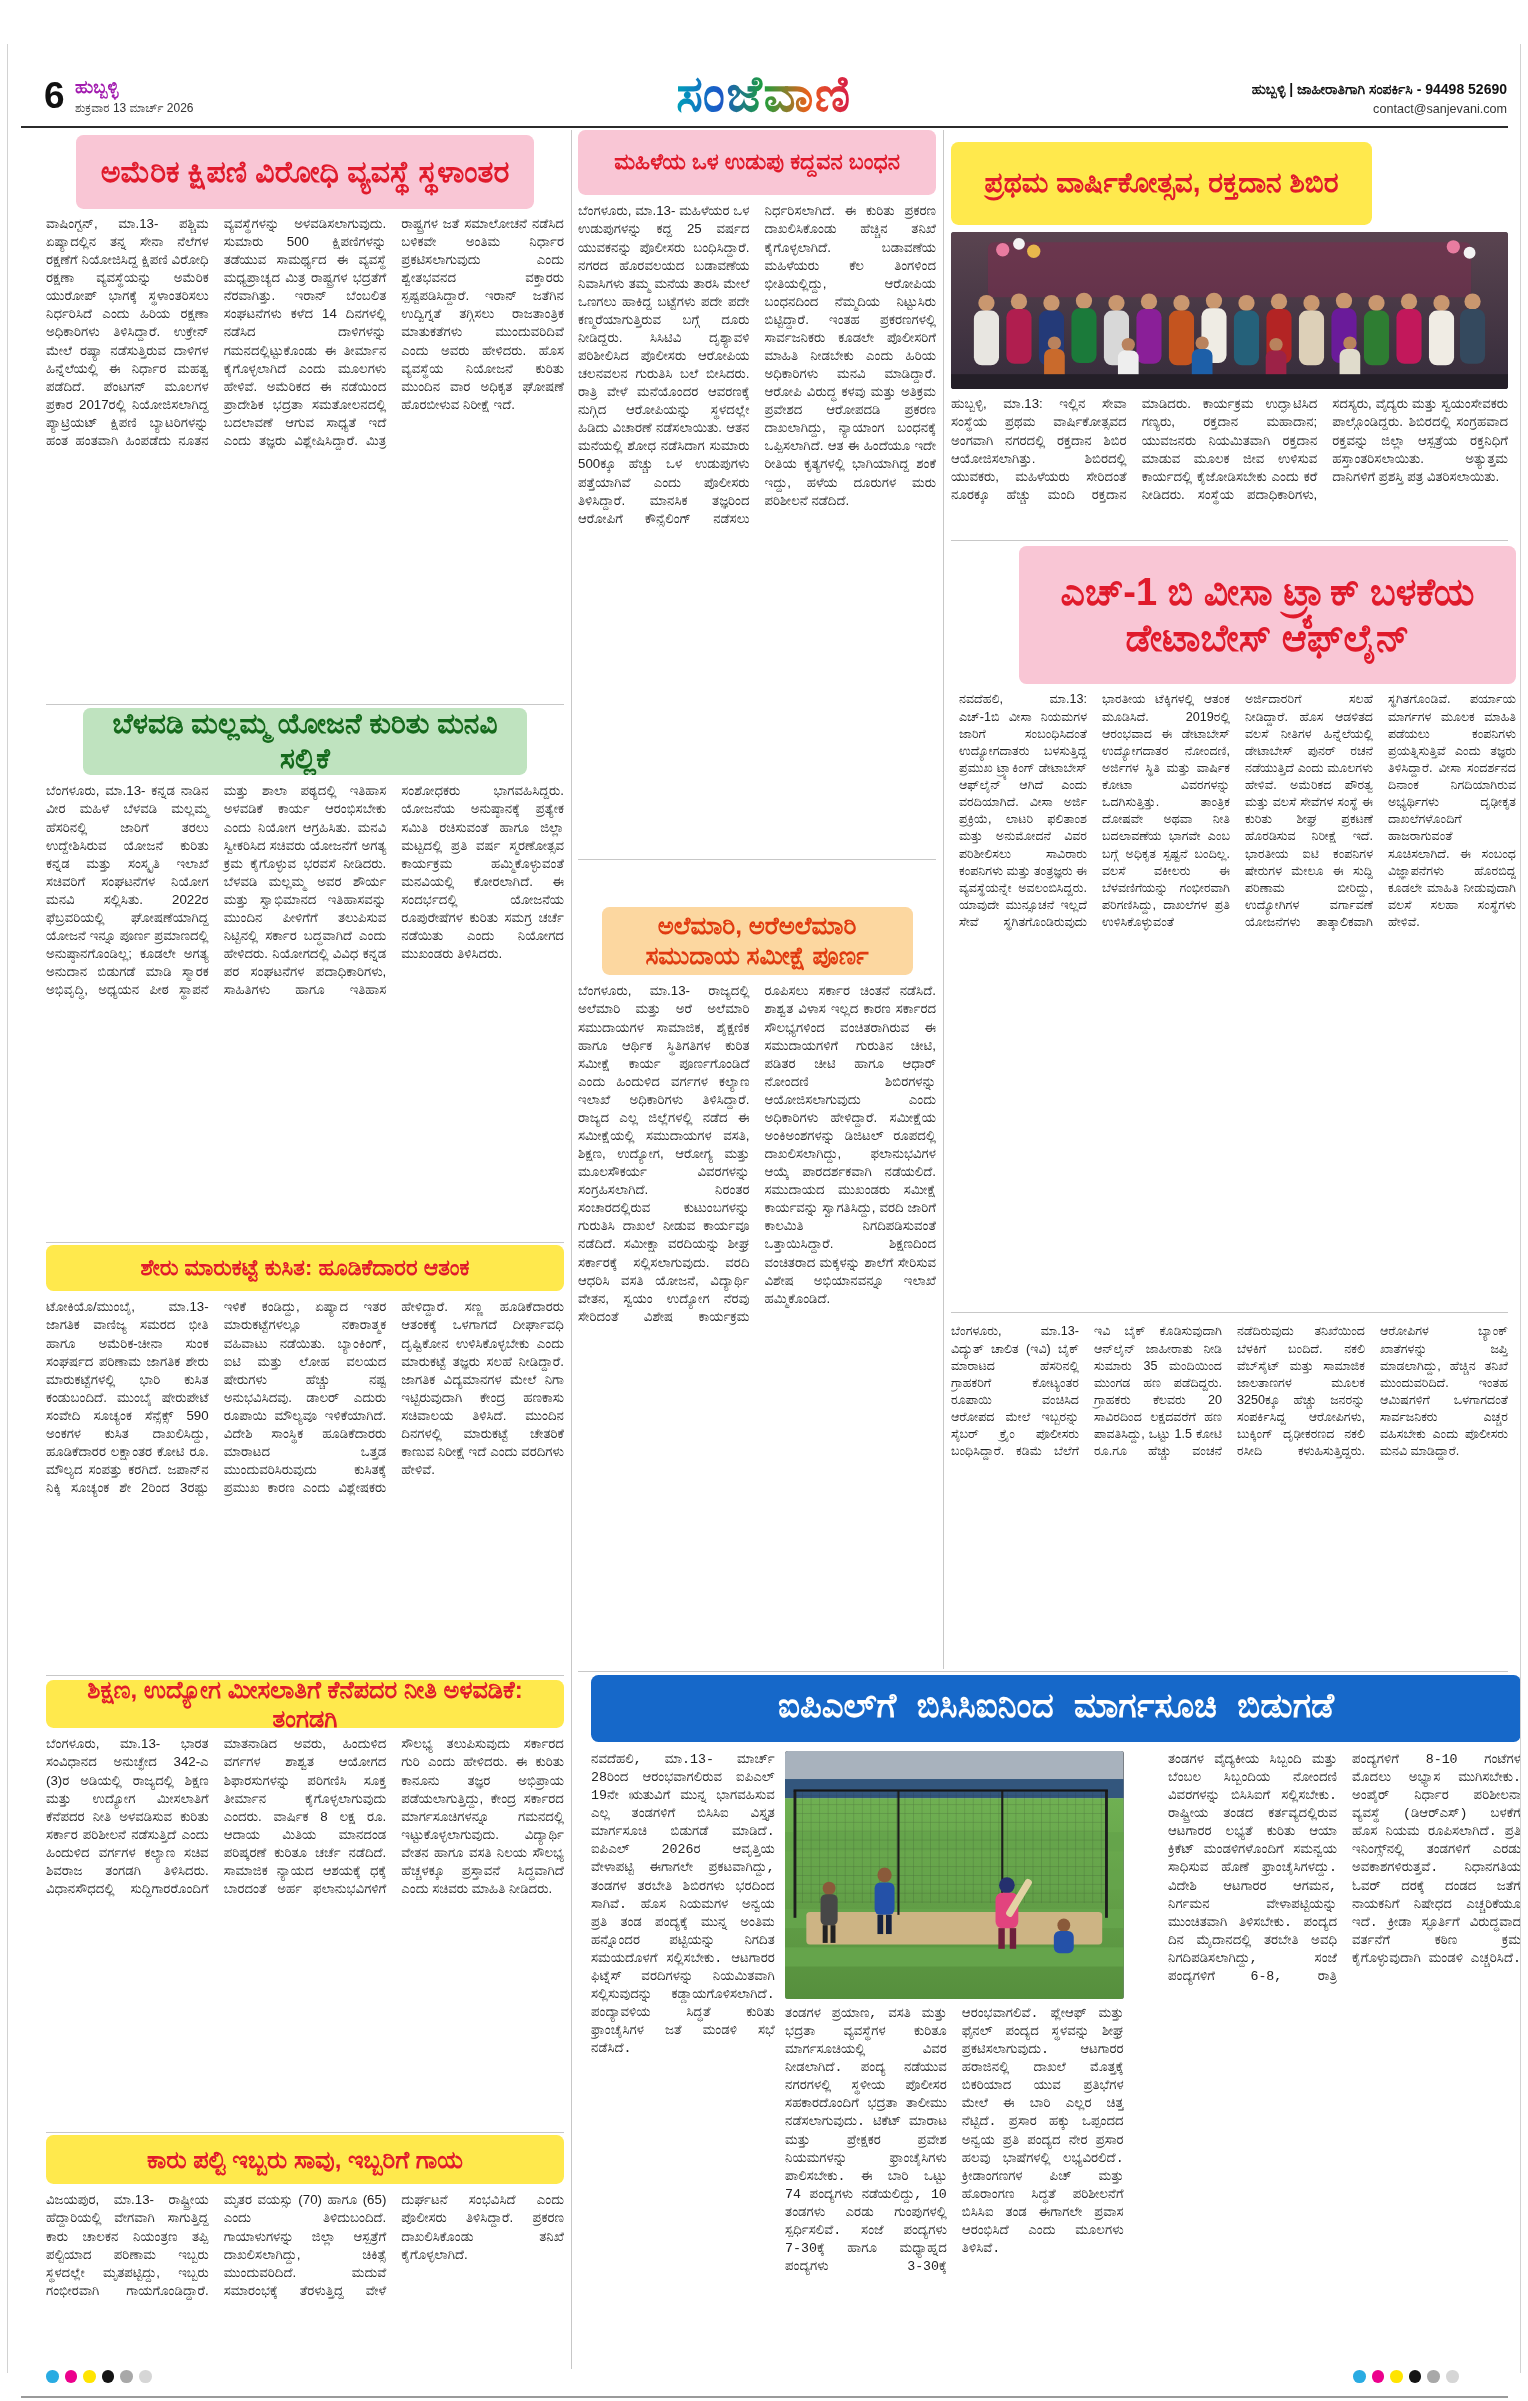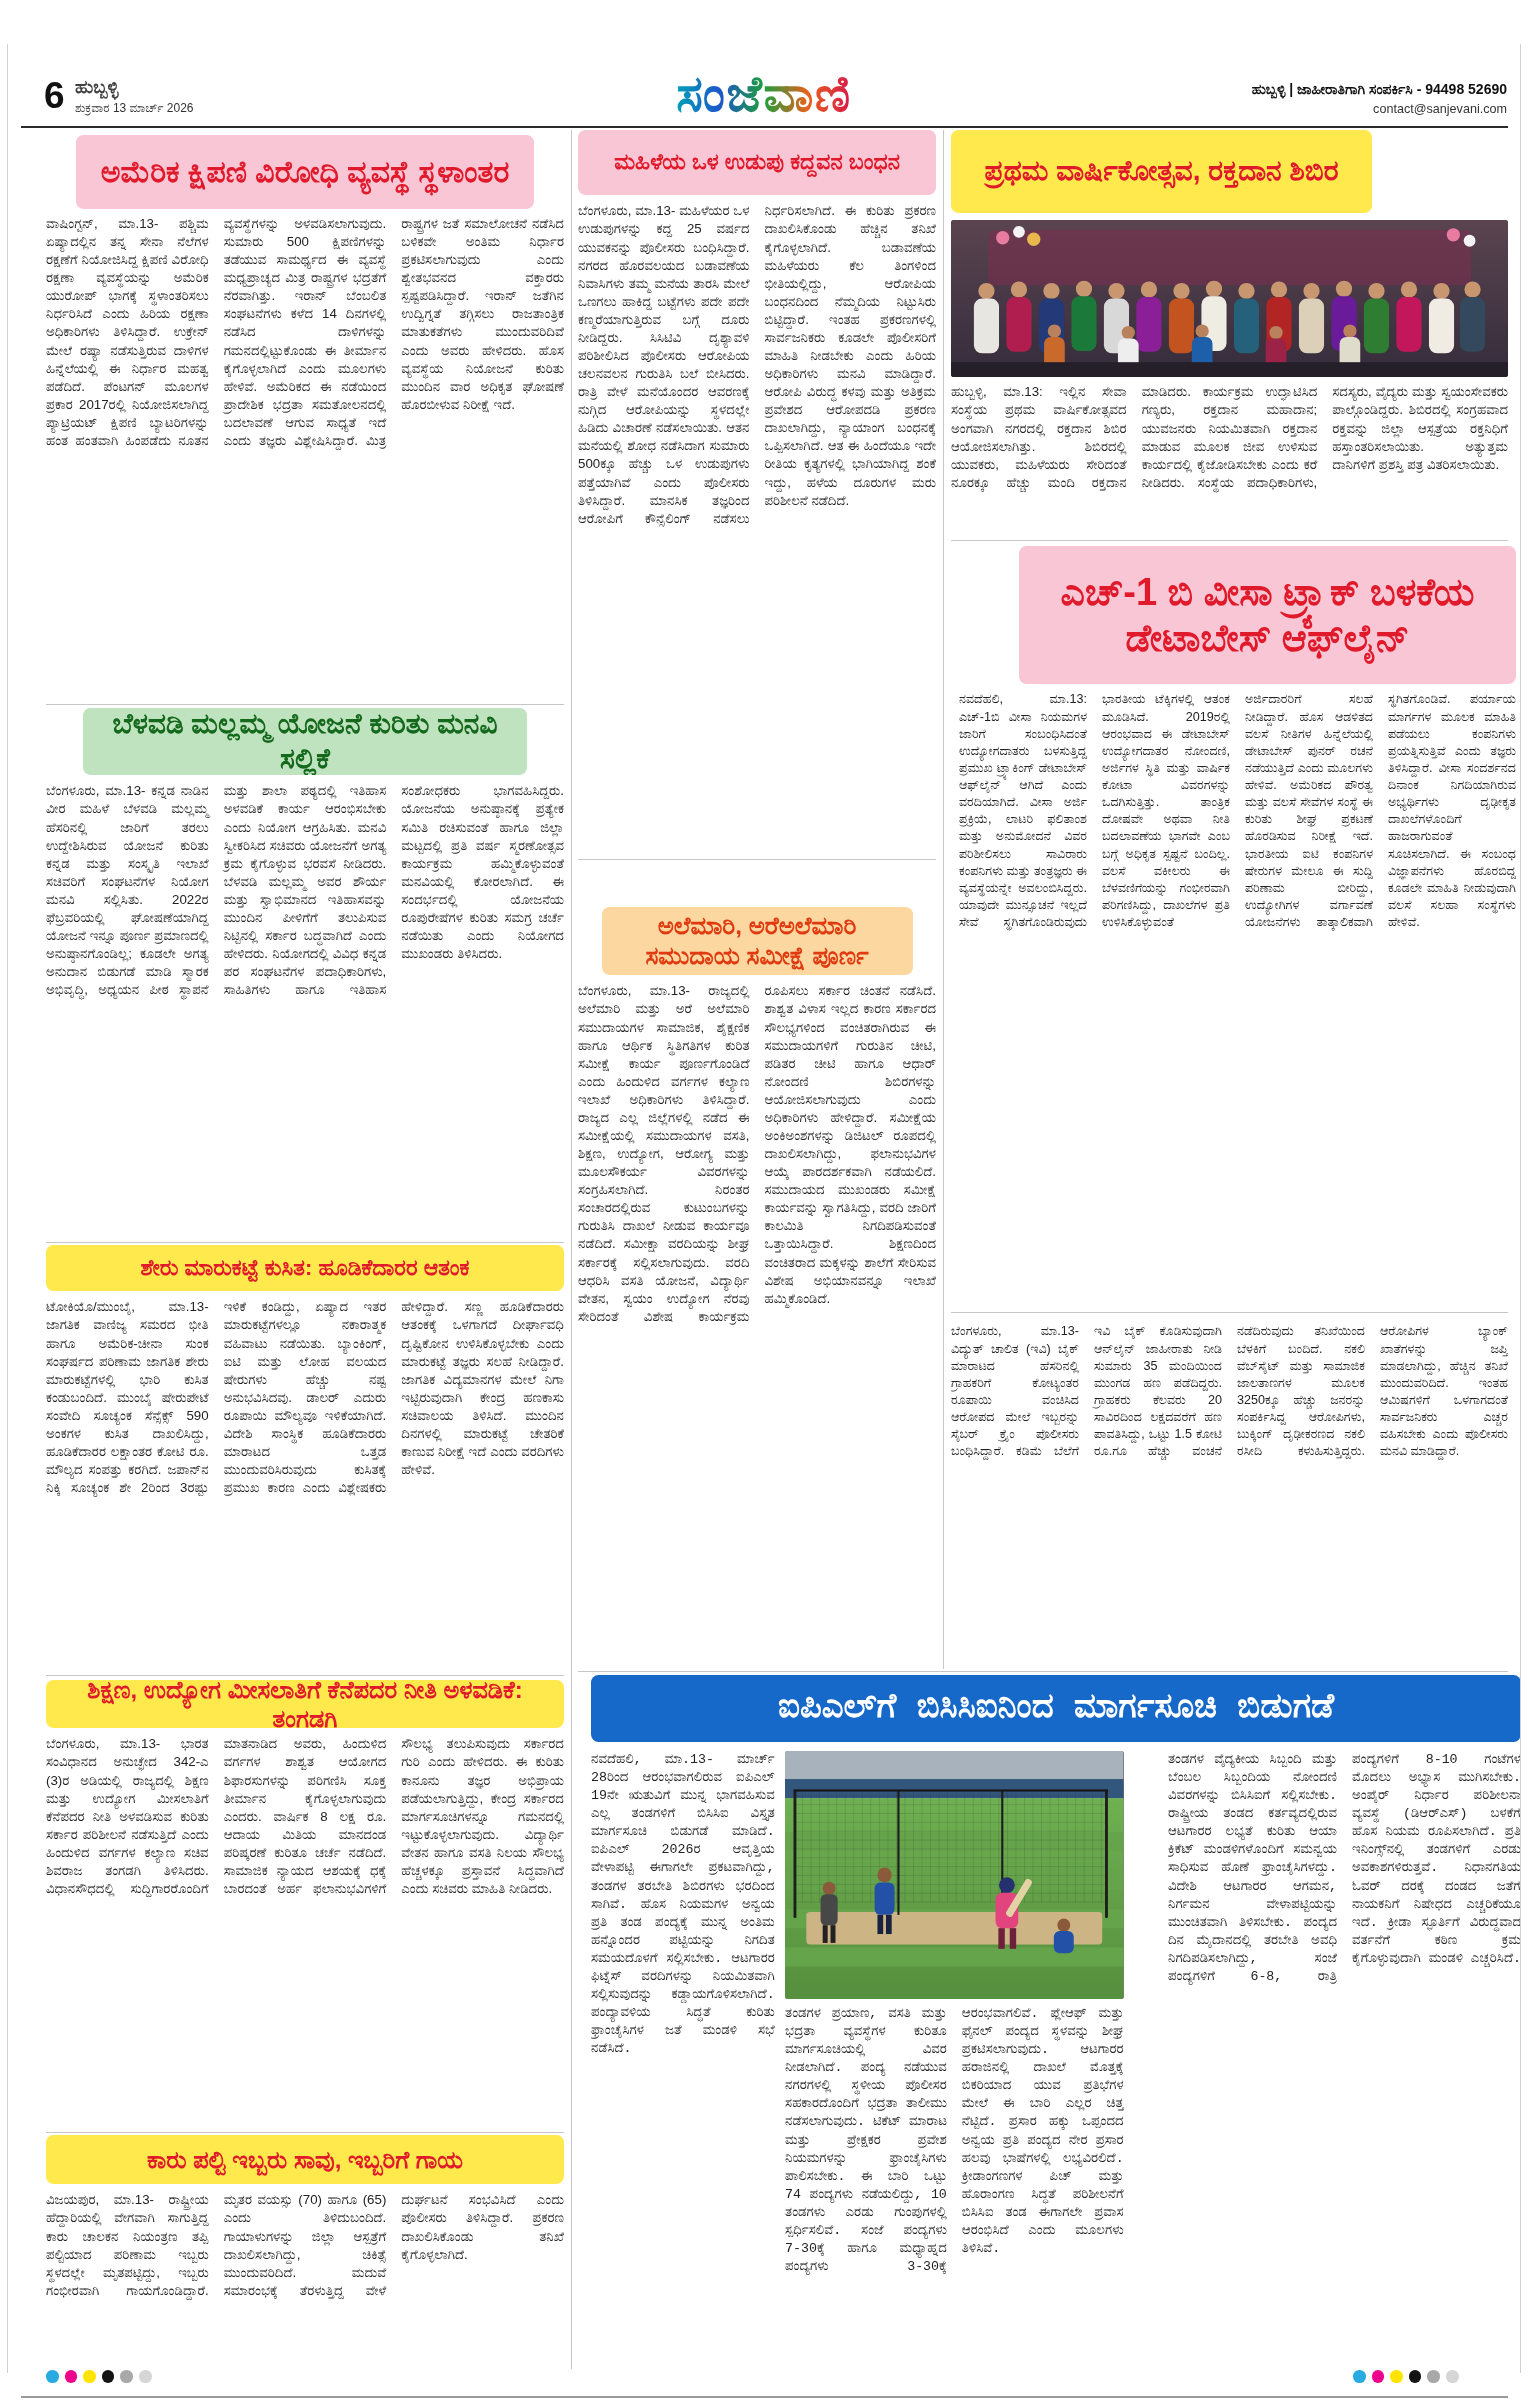--- a/index.html
+++ b/index.html
@@ -9,21 +9,21 @@
     background:#ffffff; overflow:hidden;
     font-family:"Liberation Sans","DejaVu Sans",sans-serif; color:#1c1c1c;
   }
   .trim { position:absolute; background:#d2d2d2; }
   .rule-h { position:absolute; height:0.7px; background:#c7c7c7; }
   .rule-v { position:absolute; width:0.7px; background:#c7c7c7; }
 
   
   .hdr-left { position:absolute; left:44px; top:77px; display:flex; align-items:flex-start; gap:10.4px; }
   .page-num { font-size:37px; font-weight:bold; line-height:1; color:#111; }
-  .ed-city { font-size:18px; font-weight:bold; color:#404040; }
+  .ed-city { font-size:18px; font-weight:bold; color:#a21caf; }
   .ed-date { font-size:12px; color:#333; margin-top:3px; }
   .masthead { position:absolute; left:50%; top:65px; transform:translateX(-50%);
     font-size:50px; font-weight:bold; letter-spacing:1.5px; white-space:nowrap;
     background:linear-gradient(90deg,#009fb8,#1c57c9,#1f9e3c,#e8611c,#d6194a);
     -webkit-background-clip:text; background-clip:text; color:transparent; }
   .hdr-right { position:absolute; right:21px; top:81px; text-align:right; }
   .contact-line { font-size:14px; font-weight:bold; color:#111; }
   .contact-mail { font-size:12.6px; color:#333; margin-top:4.4px; }
   .hdr-rule { position:absolute; left:21px; width:1487px; top:126px; height:2.2px; background:#2b2b2b; }
 
@@ -116,21 +116,21 @@
   <div class="art" style="left:578px;top:130px;width:358px;">
     <div class="hl hl-pink" style="width:358px;height:65px;font-size:22px;">ಮಹಿಳೆಯ ಒಳ ಉಡುಪು ಕದ್ದವನ ಬಂಧನ</div>
     <div class="bt c2" style="height:648px;margin-top:7.4px;">ಬೆಂಗಳೂರು, ಮಾ.13- ಮಹಿಳೆಯರ ಒಳ ಉಡುಪುಗಳನ್ನು ಕದ್ದ 25 ವರ್ಷದ ಯುವಕನನ್ನು ಪೊಲೀಸರು ಬಂಧಿಸಿದ್ದಾರೆ. ನಗರದ ಹೊರವಲಯದ ಬಡಾವಣೆಯ ನಿವಾಸಿಗಳು ತಮ್ಮ ಮನೆಯ ತಾರಸಿ ಮೇಲೆ ಒಣಗಲು ಹಾಕಿದ್ದ ಬಟ್ಟೆಗಳು ಪದೇ ಪದೇ ಕಣ್ಮರೆಯಾಗುತ್ತಿರುವ ಬಗ್ಗೆ ದೂರು ನೀಡಿದ್ದರು. ಸಿಸಿಟಿವಿ ದೃಶ್ಯಾವಳಿ ಪರಿಶೀಲಿಸಿದ ಪೊಲೀಸರು ಆರೋಪಿಯ ಚಲನವಲನ ಗುರುತಿಸಿ ಬಲೆ ಬೀಸಿದರು. ರಾತ್ರಿ ವೇಳೆ ಮನೆಯೊಂದರ ಆವರಣಕ್ಕೆ ನುಗ್ಗಿದ ಆರೋಪಿಯನ್ನು ಸ್ಥಳದಲ್ಲೇ ಹಿಡಿದು ವಿಚಾರಣೆ ನಡೆಸಲಾಯಿತು. ಆತನ ಮನೆಯಲ್ಲಿ ಶೋಧ ನಡೆಸಿದಾಗ ಸುಮಾರು 500ಕ್ಕೂ ಹೆಚ್ಚು ಒಳ ಉಡುಪುಗಳು ಪತ್ತೆಯಾಗಿವೆ ಎಂದು ಪೊಲೀಸರು ತಿಳಿಸಿದ್ದಾರೆ. ಮಾನಸಿಕ ತಜ್ಞರಿಂದ ಆರೋಪಿಗೆ ಕೌನ್ಸೆಲಿಂಗ್ ನಡೆಸಲು ನಿರ್ಧರಿಸಲಾಗಿದೆ. ಈ ಕುರಿತು ಪ್ರಕರಣ ದಾಖಲಿಸಿಕೊಂಡು ಹೆಚ್ಚಿನ ತನಿಖೆ ಕೈಗೊಳ್ಳಲಾಗಿದೆ. ಬಡಾವಣೆಯ ಮಹಿಳೆಯರು ಕೆಲ ತಿಂಗಳಿಂದ ಭೀತಿಯಲ್ಲಿದ್ದು, ಆರೋಪಿಯ ಬಂಧನದಿಂದ ನೆಮ್ಮದಿಯ ನಿಟ್ಟುಸಿರು ಬಿಟ್ಟಿದ್ದಾರೆ. ಇಂತಹ ಪ್ರಕರಣಗಳಲ್ಲಿ ಸಾರ್ವಜನಿಕರು ಕೂಡಲೇ ಪೊಲೀಸರಿಗೆ ಮಾಹಿತಿ ನೀಡಬೇಕು ಎಂದು ಹಿರಿಯ ಅಧಿಕಾರಿಗಳು ಮನವಿ ಮಾಡಿದ್ದಾರೆ. ಆರೋಪಿ ವಿರುದ್ಧ ಕಳವು ಮತ್ತು ಅತಿಕ್ರಮ ಪ್ರವೇಶದ ಆರೋಪದಡಿ ಪ್ರಕರಣ ದಾಖಲಾಗಿದ್ದು, ನ್ಯಾಯಾಂಗ ಬಂಧನಕ್ಕೆ ಒಪ್ಪಿಸಲಾಗಿದೆ. ಆತ ಈ ಹಿಂದೆಯೂ ಇದೇ ರೀತಿಯ ಕೃತ್ಯಗಳಲ್ಲಿ ಭಾಗಿಯಾಗಿದ್ದ ಶಂಕೆ ಇದ್ದು, ಹಳೆಯ ದೂರುಗಳ ಮರು ಪರಿಶೀಲನೆ ನಡೆದಿದೆ.</div>
   </div>
 
   <div class="art" style="left:578px;top:907px;width:358px;">
     <div class="hl hl-orange" style="width:311px;height:68px;margin:0 auto;font-size:24.4px;">ಅಲೆಮಾರಿ, ಅರೆಅಲೆಮಾರಿ ಸಮುದಾಯ ಸಮೀಕ್ಷೆ ಪೂರ್ಣ</div>
     <div class="bt c2" style="height:719px;margin-top:7.4px;">ಬೆಂಗಳೂರು, ಮಾ.13- ರಾಜ್ಯದಲ್ಲಿ ಅಲೆಮಾರಿ ಮತ್ತು ಅರೆ ಅಲೆಮಾರಿ ಸಮುದಾಯಗಳ ಸಾಮಾಜಿಕ, ಶೈಕ್ಷಣಿಕ ಹಾಗೂ ಆರ್ಥಿಕ ಸ್ಥಿತಿಗತಿಗಳ ಕುರಿತ ಸಮೀಕ್ಷೆ ಕಾರ್ಯ ಪೂರ್ಣಗೊಂಡಿದೆ ಎಂದು ಹಿಂದುಳಿದ ವರ್ಗಗಳ ಕಲ್ಯಾಣ ಇಲಾಖೆ ಅಧಿಕಾರಿಗಳು ತಿಳಿಸಿದ್ದಾರೆ. ರಾಜ್ಯದ ಎಲ್ಲ ಜಿಲ್ಲೆಗಳಲ್ಲಿ ನಡೆದ ಈ ಸಮೀಕ್ಷೆಯಲ್ಲಿ ಸಮುದಾಯಗಳ ವಸತಿ, ಶಿಕ್ಷಣ, ಉದ್ಯೋಗ, ಆರೋಗ್ಯ ಮತ್ತು ಮೂಲಸೌಕರ್ಯ ವಿವರಗಳನ್ನು ಸಂಗ್ರಹಿಸಲಾಗಿದೆ. ನಿರಂತರ ಸಂಚಾರದಲ್ಲಿರುವ ಕುಟುಂಬಗಳನ್ನು ಗುರುತಿಸಿ ದಾಖಲೆ ನೀಡುವ ಕಾರ್ಯವೂ ನಡೆದಿದೆ. ಸಮೀಕ್ಷಾ ವರದಿಯನ್ನು ಶೀಘ್ರ ಸರ್ಕಾರಕ್ಕೆ ಸಲ್ಲಿಸಲಾಗುವುದು. ವರದಿ ಆಧರಿಸಿ ವಸತಿ ಯೋಜನೆ, ವಿದ್ಯಾರ್ಥಿ ವೇತನ, ಸ್ವಯಂ ಉದ್ಯೋಗ ನೆರವು ಸೇರಿದಂತೆ ವಿಶೇಷ ಕಾರ್ಯಕ್ರಮ ರೂಪಿಸಲು ಸರ್ಕಾರ ಚಿಂತನೆ ನಡೆಸಿದೆ. ಶಾಶ್ವತ ವಿಳಾಸ ಇಲ್ಲದ ಕಾರಣ ಸರ್ಕಾರದ ಸೌಲಭ್ಯಗಳಿಂದ ವಂಚಿತರಾಗಿರುವ ಈ ಸಮುದಾಯಗಳಿಗೆ ಗುರುತಿನ ಚೀಟಿ, ಪಡಿತರ ಚೀಟಿ ಹಾಗೂ ಆಧಾರ್ ನೋಂದಣಿ ಶಿಬಿರಗಳನ್ನು ಆಯೋಜಿಸಲಾಗುವುದು ಎಂದು ಅಧಿಕಾರಿಗಳು ಹೇಳಿದ್ದಾರೆ. ಸಮೀಕ್ಷೆಯ ಅಂಕಿಅಂಶಗಳನ್ನು ಡಿಜಿಟಲ್ ರೂಪದಲ್ಲಿ ದಾಖಲಿಸಲಾಗಿದ್ದು, ಫಲಾನುಭವಿಗಳ ಆಯ್ಕೆ ಪಾರದರ್ಶಕವಾಗಿ ನಡೆಯಲಿದೆ. ಸಮುದಾಯದ ಮುಖಂಡರು ಸಮೀಕ್ಷೆ ಕಾರ್ಯವನ್ನು ಸ್ವಾಗತಿಸಿದ್ದು, ವರದಿ ಜಾರಿಗೆ ಕಾಲಮಿತಿ ನಿಗದಿಪಡಿಸುವಂತೆ ಒತ್ತಾಯಿಸಿದ್ದಾರೆ. ಶಿಕ್ಷಣದಿಂದ ವಂಚಿತರಾದ ಮಕ್ಕಳನ್ನು ಶಾಲೆಗೆ ಸೇರಿಸುವ ವಿಶೇಷ ಅಭಿಯಾನವನ್ನೂ ಇಲಾಖೆ ಹಮ್ಮಿಕೊಂಡಿದೆ.</div>
   </div>
 
-  <div class="art" style="left:951px;top:130px;width:557px;">
+  <div class="art" style="left:951px;top:142px;width:557px;">
     <div class="hl hl-yellow" style="width:421px;height:83px;font-size:28px;">ಪ್ರಥಮ ವಾರ್ಷಿಕೋತ್ಸವ, ರಕ್ತದಾನ ಶಿಬಿರ</div>
     <div class="photo" style="height:157px;margin-top:7.4px;">
       <svg viewBox="0 0 754 212" preserveAspectRatio="none">
         <defs>
           <linearGradient id="stageBg" x1="0" y1="0" x2="0" y2="1">
             <stop offset="0" stop-color="#5a4450"></stop>
               <stop offset="1" stop-color="#352c3b"></stop>
           </linearGradient>
           <g id="p">
               <circle cx="0" cy="0" r="11" fill="#c9976f"></circle>

